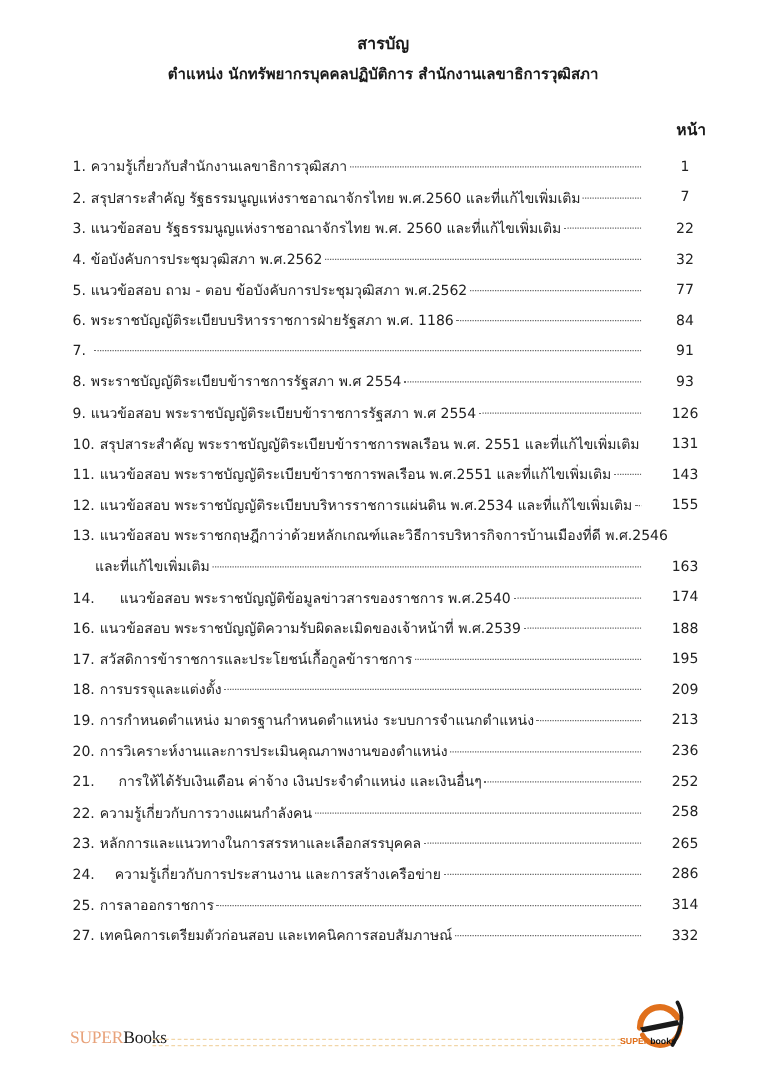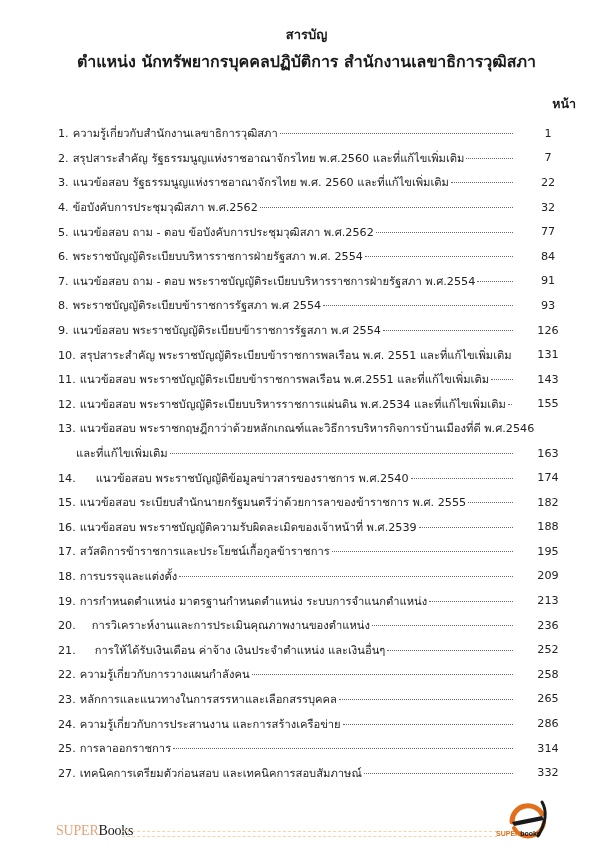--- a/index.html
+++ b/index.html
@@ -24,30 +24,30 @@
       font-size: 13px;
       font-weight: bold;
       color: #1a1a1a;
     }
     .page-subtitle {
       position: absolute;
       top: 49px;
       left: 0;
       width: 613px;
       text-align: center;
-      font-size: 16px;
+      font-size: 12px;
       font-weight: bold;
       color: #1a1a1a;
     }
     .page-col-header {
       position: absolute;
       top: 94px;
       left: 530px;
       width: 46px;
-      text-align: right;
+      text-align: center;
       font-size: 12.5px;
       font-weight: bold;
       color: #1a1a1a;
     }
     .toc {
       position: absolute;
       top: 121px;
       left: 58px;
       width: 520px;
     }
@@ -182,29 +182,28 @@
       <div class="toc-text-wrap">
         <span class="toc-label" style="margin-right:4px">5.</span>
         <span class="toc-label">แนวข้อสอบ ถาม - ตอบ ข้อบังคับการประชุมวุฒิสภา พ.ศ.2562</span>
         <span class="toc-leader"></span>
       </div>
       <span class="toc-page">77</span>
     </div>
     <div class="toc-row">
       <div class="toc-text-wrap">
         <span class="toc-label" style="margin-right:4px">6.</span>
-        <span class="toc-label">พระราชบัญญัติระเบียบบริหารราชการฝ่ายรัฐสภา พ.ศ. 2554</span>
+        <span class="toc-label">พระราชบัญญัติระเบียบบริหารราชการฝ่ายรัฐสภา พ.ศ. 1186</span>
         <span class="toc-leader"></span>
       </div>
       <span class="toc-page">84</span>
     </div>
     <div class="toc-row">
       <div class="toc-text-wrap">
         <span class="toc-label" style="margin-right:4px">7.</span>
-        <span class="toc-label">แนวข้อสอบ ถาม - ตอบ พระราชบัญญัติระเบียบบริหารราชการฝ่ายรัฐสภา พ.ศ.2554</span>
         <span class="toc-leader"></span>
       </div>
       <span class="toc-page">91</span>
     </div>
     <div class="toc-row">
       <div class="toc-text-wrap">
         <span class="toc-label" style="margin-right:4px">8.</span>
         <span class="toc-label">พระราชบัญญัติระเบียบข้าราชการรัฐสภา พ.ศ 2554</span>
         <span class="toc-leader"></span>
       </div>
@@ -257,28 +256,20 @@
     <div class="toc-row">
       <div class="toc-text-wrap">
         <span class="toc-label" style="margin-right:20px">14.</span>
         <span class="toc-label">แนวข้อสอบ พระราชบัญญัติข้อมูลข่าวสารของราชการ พ.ศ.2540</span>
         <span class="toc-leader"></span>
       </div>
       <span class="toc-page">174</span>
     </div>
     <div class="toc-row">
       <div class="toc-text-wrap">
-        <span class="toc-label" style="margin-right:4px">15.</span>
-        <span class="toc-label">แนวข้อสอบ ระเบียบสำนักนายกรัฐมนตรีว่าด้วยการลาของข้าราชการ  พ.ศ. 2555</span>
-        <span class="toc-leader"></span>
-      </div>
-      <span class="toc-page">182</span>
-    </div>
-    <div class="toc-row">
-      <div class="toc-text-wrap">
         <span class="toc-label" style="margin-right:4px">16.</span>
         <span class="toc-label">แนวข้อสอบ พระราชบัญญัติความรับผิดละเมิดของเจ้าหน้าที่ พ.ศ.2539</span>
         <span class="toc-leader"></span>
       </div>
       <span class="toc-page">188</span>
     </div>
     <div class="toc-row">
       <div class="toc-text-wrap">
         <span class="toc-label" style="margin-right:4px">17.</span>
         <span class="toc-label">สวัสดิการข้าราชการและประโยชน์เกื้อกูลข้าราชการ</span>
@@ -297,21 +288,21 @@
     <div class="toc-row">
       <div class="toc-text-wrap">
         <span class="toc-label" style="margin-right:4px">19.</span>
         <span class="toc-label">การกำหนดตำแหน่ง มาตรฐานกำหนดตำแหน่ง ระบบการจำแนกตำแหน่ง</span>
         <span class="toc-leader"></span>
       </div>
       <span class="toc-page">213</span>
     </div>
     <div class="toc-row">
       <div class="toc-text-wrap">
-        <span class="toc-label" style="margin-right:16px">20.</span>
+        <span class="toc-label" style="margin-right:4px">20.</span>
         <span class="toc-label">การวิเคราะห์งานและการประเมินคุณภาพงานของตำแหน่ง</span>
         <span class="toc-leader"></span>
       </div>
       <span class="toc-page">236</span>
     </div>
     <div class="toc-row">
       <div class="toc-text-wrap">
         <span class="toc-label" style="margin-right:19px">21.</span>
         <span class="toc-label">การให้ได้รับเงินเดือน ค่าจ้าง เงินประจำตำแหน่ง และเงินอื่นๆ</span>
         <span class="toc-leader"></span>
@@ -329,21 +320,21 @@
     <div class="toc-row">
       <div class="toc-text-wrap">
         <span class="toc-label" style="margin-right:4px">23.</span>
         <span class="toc-label">หลักการและแนวทางในการสรรหาและเลือกสรรบุคคล</span>
         <span class="toc-leader"></span>
       </div>
       <span class="toc-page">265</span>
     </div>
     <div class="toc-row">
       <div class="toc-text-wrap">
-        <span class="toc-label" style="margin-right:4px">24.</span>
+        <span class="toc-label" style="margin-right:16px">24.</span>
         <span class="toc-label">ความรู้เกี่ยวกับการประสานงาน และการสร้างเครือข่าย</span>
         <span class="toc-leader"></span>
       </div>
       <span class="toc-page">286</span>
     </div>
     <div class="toc-row">
       <div class="toc-text-wrap">
         <span class="toc-label" style="margin-right:4px">25.</span>
         <span class="toc-label">การลาออกราชการ</span>
         <span class="toc-leader"></span>

